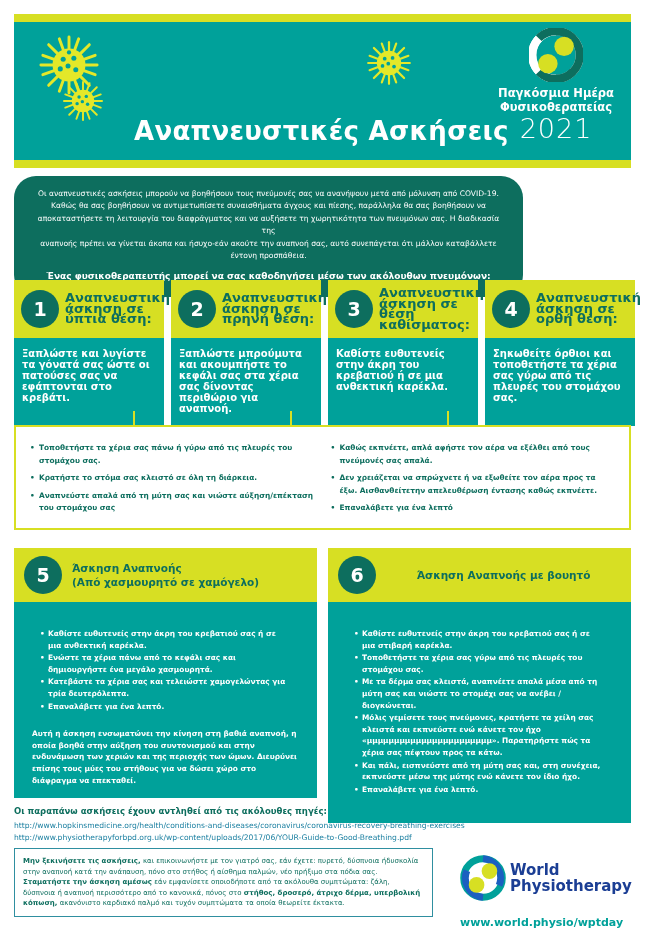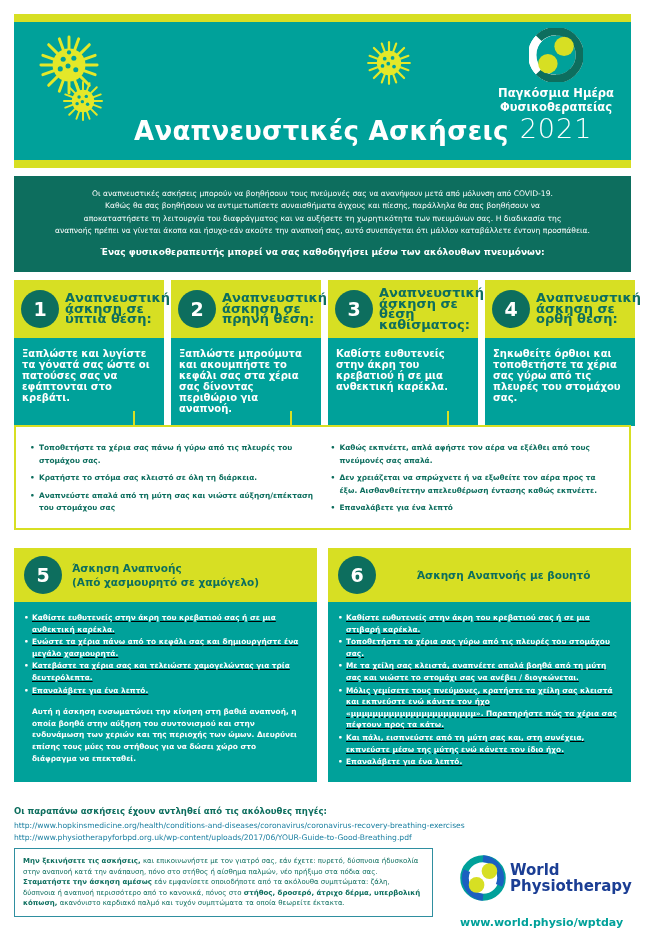--- a/index.html
+++ b/index.html
@@ -11,21 +11,21 @@
   .hdr-strip-bot{position:absolute;left:14px;top:160px;width:617px;height:8px;background:#d7df23;}
   .header{position:absolute;left:14px;top:22px;width:617px;height:138px;background:#00a19a;overflow:hidden;}
   .virus{position:absolute;}
   .title{position:absolute;left:120px;top:94px;color:#ffffff;font-size:26px;font-weight:bold;letter-spacing:.3px;}
   .wpt{position:absolute;right:10px;top:6px;width:130px;text-align:center;}
   .wpt-logo{width:54px;height:54px;margin:0 auto 4px auto;display:block;}
   .wpt-l1,.wpt-l2{color:#ffffff;font-size:11.5px;font-weight:bold;line-height:14px;}
   .wpt-year{color:#ffffff;font-size:27px;font-weight:300;line-height:30px;letter-spacing:1px;font-family:"DejaVu Sans","Liberation Sans",sans-serif;}
 
   
-  .intro{position:absolute;left:14px;top:176px;width:617px;background:#0d6e5e;padding:12px 16px 14px 16px;box-sizing:border-box;}
+  .intro{position:absolute;left:14px;top:176px;width:509px;background:#0d6e5e;padding:12px 16px 14px 16px;box-sizing:border-box;border-radius:22px;}
   .intro p{margin:0;color:#ffffff;font-size:7.6px;line-height:12.4px;text-align:center;}
   .intro p.lead{margin-top:8px;font-weight:bold;font-size:9px;}
 
   
   .cards{position:absolute;left:14px;top:280px;width:617px;display:flex;gap:7px;}
   .card{width:150px;background:#00a19a;}
   .card-head{background:#d7df23;height:58px;display:flex;align-items:center;padding:0 7px;box-sizing:border-box;gap:6px;}
   .num{width:38px;height:38px;border-radius:50%;background:#0d6e5e;color:#fff;font-size:19px;font-weight:bold;display:flex;align-items:center;justify-content:center;flex:0 0 38px;}
   .card-title{color:#0d6e5e;font-size:13px;font-weight:bold;line-height:10.5px;}
   .card-body{padding:10px 8px 12px 8px;color:#ffffff;font-size:10px;line-height:11px;font-weight:bold;min-height:62px;box-sizing:border-box;}
@@ -42,21 +42,21 @@
   .bcol li:before{content:"\2022";position:absolute;left:0;top:0;}
 
   
   .big{position:absolute;top:548px;width:303px;}
   .big.left{left:14px;}
   .big.right{left:328px;}
   .big-head{background:#d7df23;height:54px;display:flex;align-items:center;padding:0 10px;box-sizing:border-box;gap:10px;}
   .big-num{width:38px;height:38px;border-radius:50%;background:#0d6e5e;color:#fff;font-size:19px;font-weight:bold;display:flex;align-items:center;justify-content:center;flex:0 0 38px;}
   .big-title{color:#0d6e5e;font-size:10.5px;font-weight:bold;line-height:14px;}
   .big-body{background:#00a19a;padding:10px 10px 12px 10px;box-sizing:border-box;min-height:180px;}
-  .big-body ul{margin:0;padding:0;list-style:none;text-decoration:underline;}
+  .big-body ul{margin:16px;padding:0;list-style:none;}
   .big-body li{position:relative;color:#ffffff;font-size:7.4px;line-height:11.6px;font-weight:bold;padding-left:8px;margin-bottom:1px;}
   .big-body li:before{content:"\2022";position:absolute;left:0;top:0;}
   .note{margin-top:10px;color:#ffffff;font-size:7.4px;line-height:11.6px;font-weight:bold;padding-left:8px;padding-right:4px;}
 
   
   .src-title{position:absolute;left:14px;top:806px;color:#0d6e5e;font-size:8.5px;font-weight:bold;}
   .src-links{position:absolute;left:14px;top:820px;}
   .src-links div{color:#1a7fa0;font-size:7.6px;line-height:12px;}
 
   
@@ -278,21 +278,21 @@
     <div class="big-head">
       <div class="big-num">6</div>
       <div class="big-title" style="flex:1;text-align:center;">
         <div>Άσκηση Αναπνοής με βουητό</div>
       </div>
     </div>
     <div class="big-body">
       <ul>
         <li>Καθίστε ευθυτενείς στην άκρη του κρεβατιού σας ή σε μια στιβαρή καρέκλα.</li>
         <li>Τοποθετήστε τα χέρια σας γύρω από τις πλευρές του στομάχου σας.</li>
-        <li>Με τα χείλη σας κλειστά, αναπνέετε απαλά βοηθά από τη μύτη σας και νιώστε το στομάχι σας να ανέβει / διογκώνεται.</li>
+        <li>Με τα δέρμα σας κλειστά, αναπνέετε απαλά μέσα από τη μύτη σας και νιώστε το στομάχι σας να ανέβει / διογκώνεται.</li>
         <li>Μόλις γεμίσετε τους πνεύμονες, κρατήστε τα χείλη σας κλειστά και εκπνεύστε ενώ κάνετε τον ήχο «μμμμμμμμμμμμμμμμμμμμμμμ». Παρατηρήστε πώς τα χέρια σας πέφτουν προς τα κάτω.</li>
         <li>Και πάλι, εισπνεύστε από τη μύτη σας και, στη συνέχεια, εκπνεύστε μέσω της μύτης ενώ κάνετε τον ίδιο ήχο.</li>
         <li>Επαναλάβετε για ένα λεπτό.</li>
       </ul>
     </div>
   </div>
 
   <div class="src-title">Οι παραπάνω ασκήσεις έχουν αντληθεί από τις ακόλουθες πηγές:</div>
   <div class="src-links">
     <div>http://www.hopkinsmedicine.org/health/conditions-and-diseases/coronavirus/coronavirus-recovery-breathing-exercises</div>

